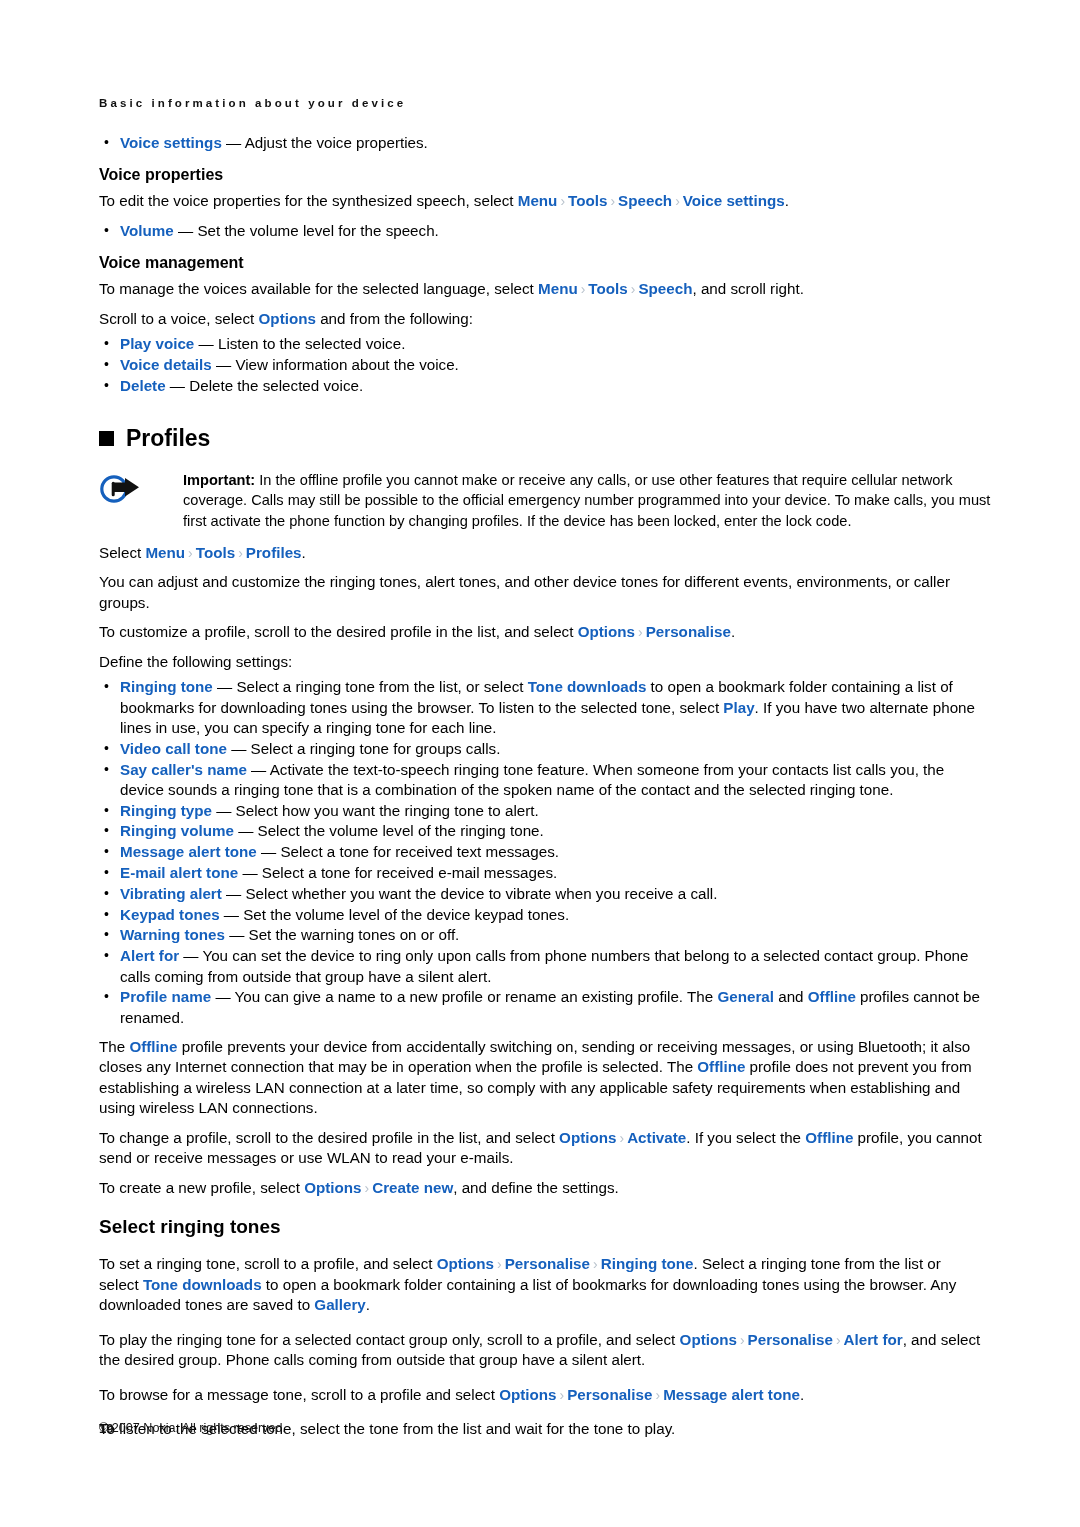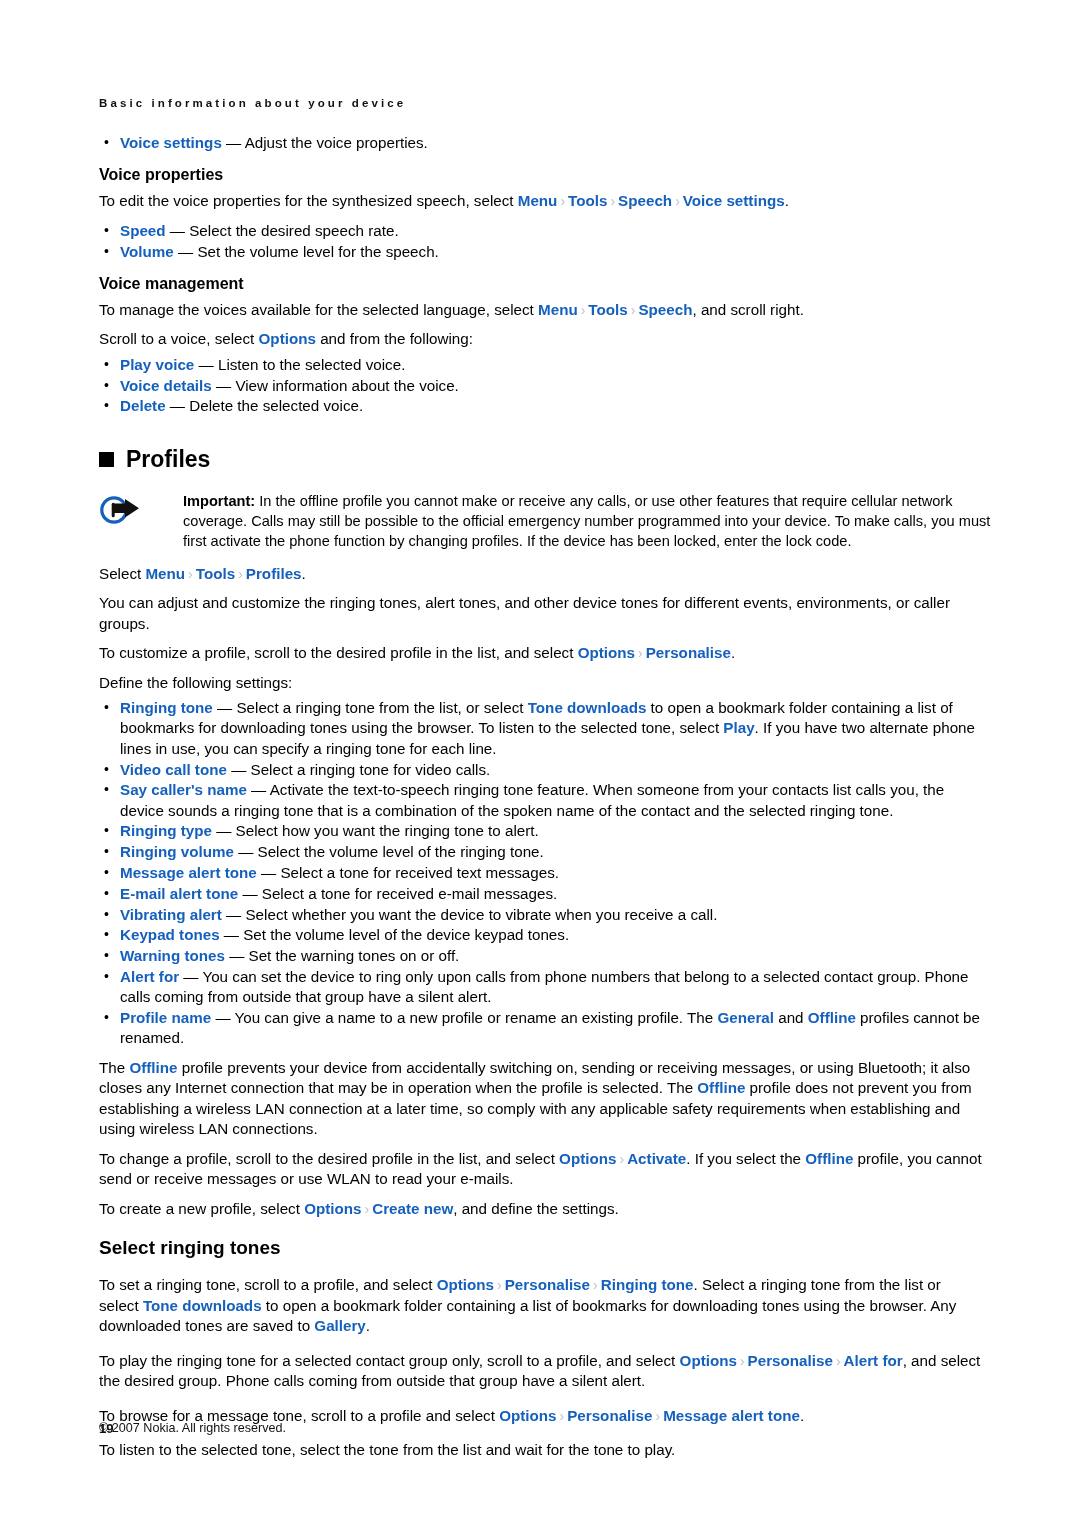--- a/index.html
+++ b/index.html
@@ -178,21 +178,20 @@
     </ul>
 
     <h4 class="subhead">Voice properties</h4>
 
     <p class="para">
       <span>To edit the voice properties for the synthesized speech, select </span><span id="vp-path"><span class="ref">Menu</span><span class="sep">›</span><span class="ref">Tools</span><span class="sep">›</span><span class="ref">Speech</span><span class="sep">›</span><span class="ref">Voice settings</span></span><span>.</span>
     </p>
 
 
     <ul class="bl" id="vp-options">
-        <li><span class="ref">Speed</span><span> — </span><span>Select the desired speech rate.</span></li>
         <li><span class="ref">Volume</span><span> — </span><span>Set the volume level for the speech.</span></li>
       </ul>
 
     <h4 class="subhead">Voice management</h4>
 
     <p class="para">
       <span>To manage the voices available for the selected language, select </span><span id="vm-path"><span class="ref">Menu</span><span class="sep">›</span><span class="ref">Tools</span><span class="sep">›</span><span class="ref">Speech</span></span><span>, and scroll right.</span>
     </p>
 
     <p class="para tight">
@@ -230,21 +229,21 @@
     <p class="para">You can adjust and customize the ringing tones, alert tones, and other device tones for different events, environments, or caller groups.</p>
 
     <p class="para">
       <span>To customize a profile, scroll to the desired profile in the list, and select </span><span id="pf-cust-path"><span class="ref">Options</span><span class="sep">›</span><span class="ref">Personalise</span></span><span>.</span>
     </p>
 
     <p class="para tight">Define the following settings:</p>
 
     <ul class="bl" id="pf-settings">
         <li><span class="ref">Ringing tone</span><span> — </span><span> Select a ringing tone from the list, or select </span><span class="ref">Tone downloads</span><span> to open a bookmark folder containing a list of bookmarks for downloading tones using the browser. To listen to the selected tone, select </span><span class="ref">Play</span><span>. If you have two alternate phone lines in use, you can specify a ringing tone for each line.</span></li>
-        <li><span class="ref">Video call tone</span><span> — </span><span> Select a ringing tone for video calls.</span></li>
+        <li><span class="ref">Video call tone</span><span> — </span><span> Select a ringing tone for groups calls.</span></li>
         <li><span class="ref">Say caller's name</span><span> — </span><span> Activate the text-to-speech ringing tone feature. When someone from your contacts list calls you, the device sounds a ringing tone that is a combination of the spoken name of the contact and the selected ringing tone.</span></li>
         <li><span class="ref">Ringing type</span><span> — </span><span> Select how you want the ringing tone to alert.</span></li>
         <li><span class="ref">Ringing volume</span><span> — </span><span> Select the volume level of the ringing tone.</span></li>
         <li><span class="ref">Message alert tone</span><span> — </span><span> Select a tone for received text messages.</span></li>
         <li><span class="ref">E-mail alert tone</span><span> — </span><span> Select a tone for received e-mail messages.</span></li>
         <li><span class="ref">Vibrating alert</span><span> — </span><span> Select whether you want the device to vibrate when you receive a call.</span></li>
         <li><span class="ref">Keypad tones</span><span> — </span><span> Set the volume level of the device keypad tones.</span></li>
         <li><span class="ref">Warning tones</span><span> — </span><span> Set the warning tones on or off.</span></li>
         <li><span class="ref">Alert for</span><span> — </span><span> You can set the device to ring only upon calls from phone numbers that belong to a selected contact group. Phone calls coming from outside that group have a silent alert.</span></li>
         <li><span class="ref">Profile name</span><span> — </span><span> You can give a name to a new profile or rename an existing profile. The </span><span class="ref">General</span><span> and </span><span class="ref">Offline</span><span> profiles cannot be renamed.</span></li>

